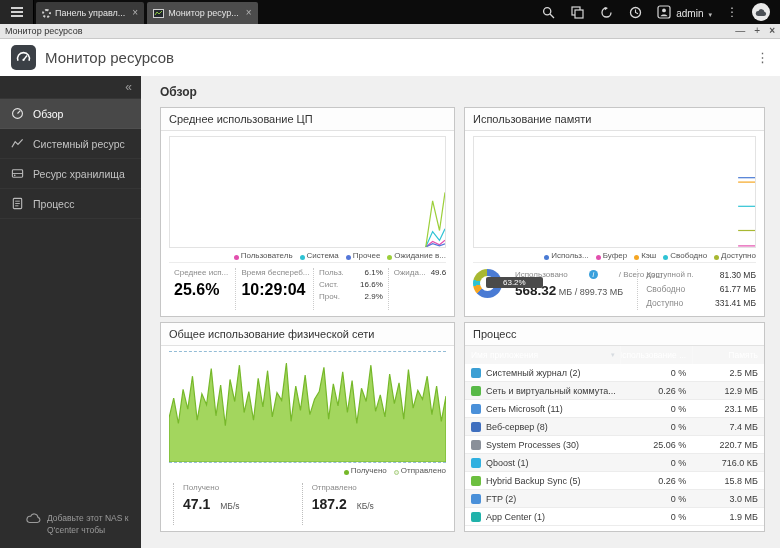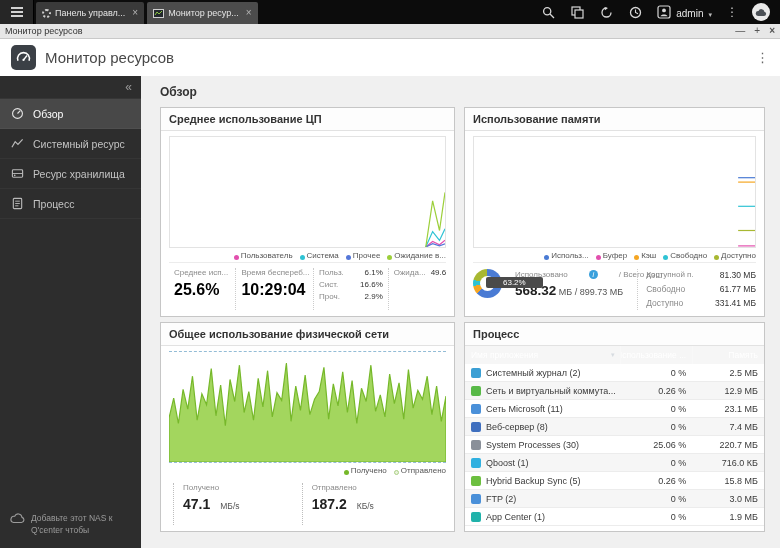--- a/index.html
+++ b/index.html
@@ -34,28 +34,28 @@
   .apptitle{font-size:15px;color:#484848}
   .app-menu{margin-left:auto;color:#666;font-size:13px;cursor:pointer}
 
   
   .main{flex:1;display:flex;min-height:0}
   .sidebar{width:141px;background:#2d2d2d;display:flex;flex-direction:column;flex:0 0 auto}
   .collapse{height:23px;display:flex;justify-content:flex-end;align-items:center;padding:0 9px;color:#9b9b9b;font-size:12px;cursor:pointer;border-bottom:1px solid #363636}
   .nav-item{height:30px;display:flex;align-items:center;gap:9px;padding:0 11px;font-size:10.5px;color:#c3c3c3;cursor:pointer;border-bottom:1px solid rgba(255,255,255,.04)}
   .nav-item.active{background:#484848;color:#fff}
   .nav-item svg{flex:0 0 auto}
-  .sidebar-footer{margin-top:auto;padding:8px 10px 12px 10px;display:flex;gap:6px;align-items:flex-start;font-size:8.5px;color:#9b9b9b;line-height:1.35}
+  .sidebar-footer{margin-top:auto;padding:8px 10px 12px 26px;display:flex;gap:6px;align-items:flex-start;font-size:8.5px;color:#9b9b9b;line-height:1.35}
 
   .content{flex:1;background:#f0f0f0;padding:7px 0 0 19px;min-width:0}
   .section-title{font-size:12px;font-weight:bold;color:#333;margin:2px 0 8px 0}
   .grid{display:grid;grid-template-columns:295px 301px;grid-template-rows:210px 210px;column-gap:9px;row-gap:5px}
 
   .panel{background:#fff;border:1px solid #c6c6c6;display:flex;flex-direction:column;overflow:hidden}
-  .panel-header{height:23px;flex:0 0 auto;display:flex;align-items:center;padding:0 8px;font-size:11px;font-weight:bold;color:#333;border-bottom:1px solid #e2e2e2;background:#fdfdfd}
+  .panel-header{height:23px;flex:0 0 auto;display:flex;align-items:center;padding:0 8px;font-size:11px;font-weight:normal;color:#333;border-bottom:1px solid #e2e2e2;background:#fdfdfd}
   .panel-body{flex:1;min-height:0;padding:5px 8px 6px 8px;display:flex;flex-direction:column}
 
   .chartbox{height:112px;flex:0 0 auto;border:1px solid #e3e3e3;position:relative;background:#fff}
   .chartbox svg{position:absolute;inset:0}
   .net-chartbox{border-left:none;border-right:none;border-top:1px dashed #93bcd6;border-bottom:1px dashed #93bcd6}
 
   .legend{display:flex;justify-content:flex-end;align-items:center;gap:7px;font-size:8px;color:#555;margin:3px 0 2px 0;white-space:nowrap}
   .legend .li{display:flex;align-items:flex-end;gap:2px}
   .dot{width:5px;height:5px;border-radius:50%;flex:0 0 auto}
   .dot.hollow{background:#e9f3da;border:1px solid #abcf86}

